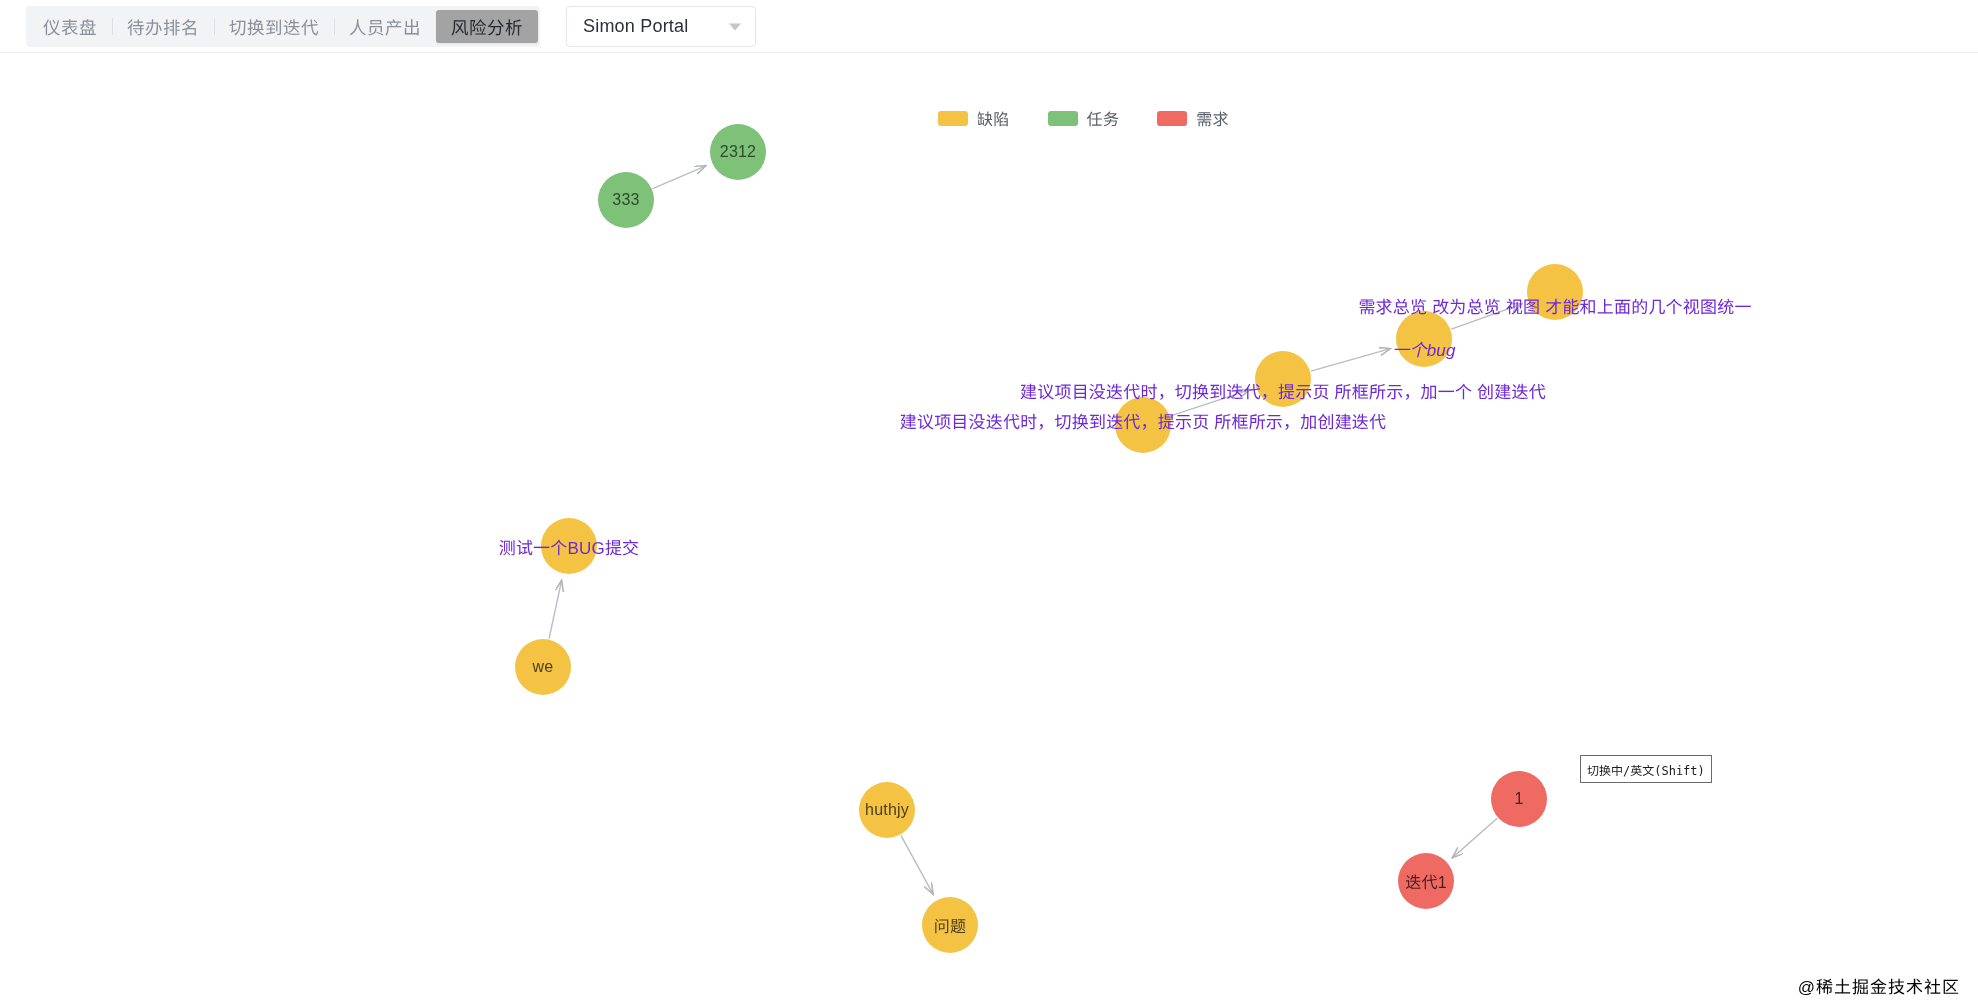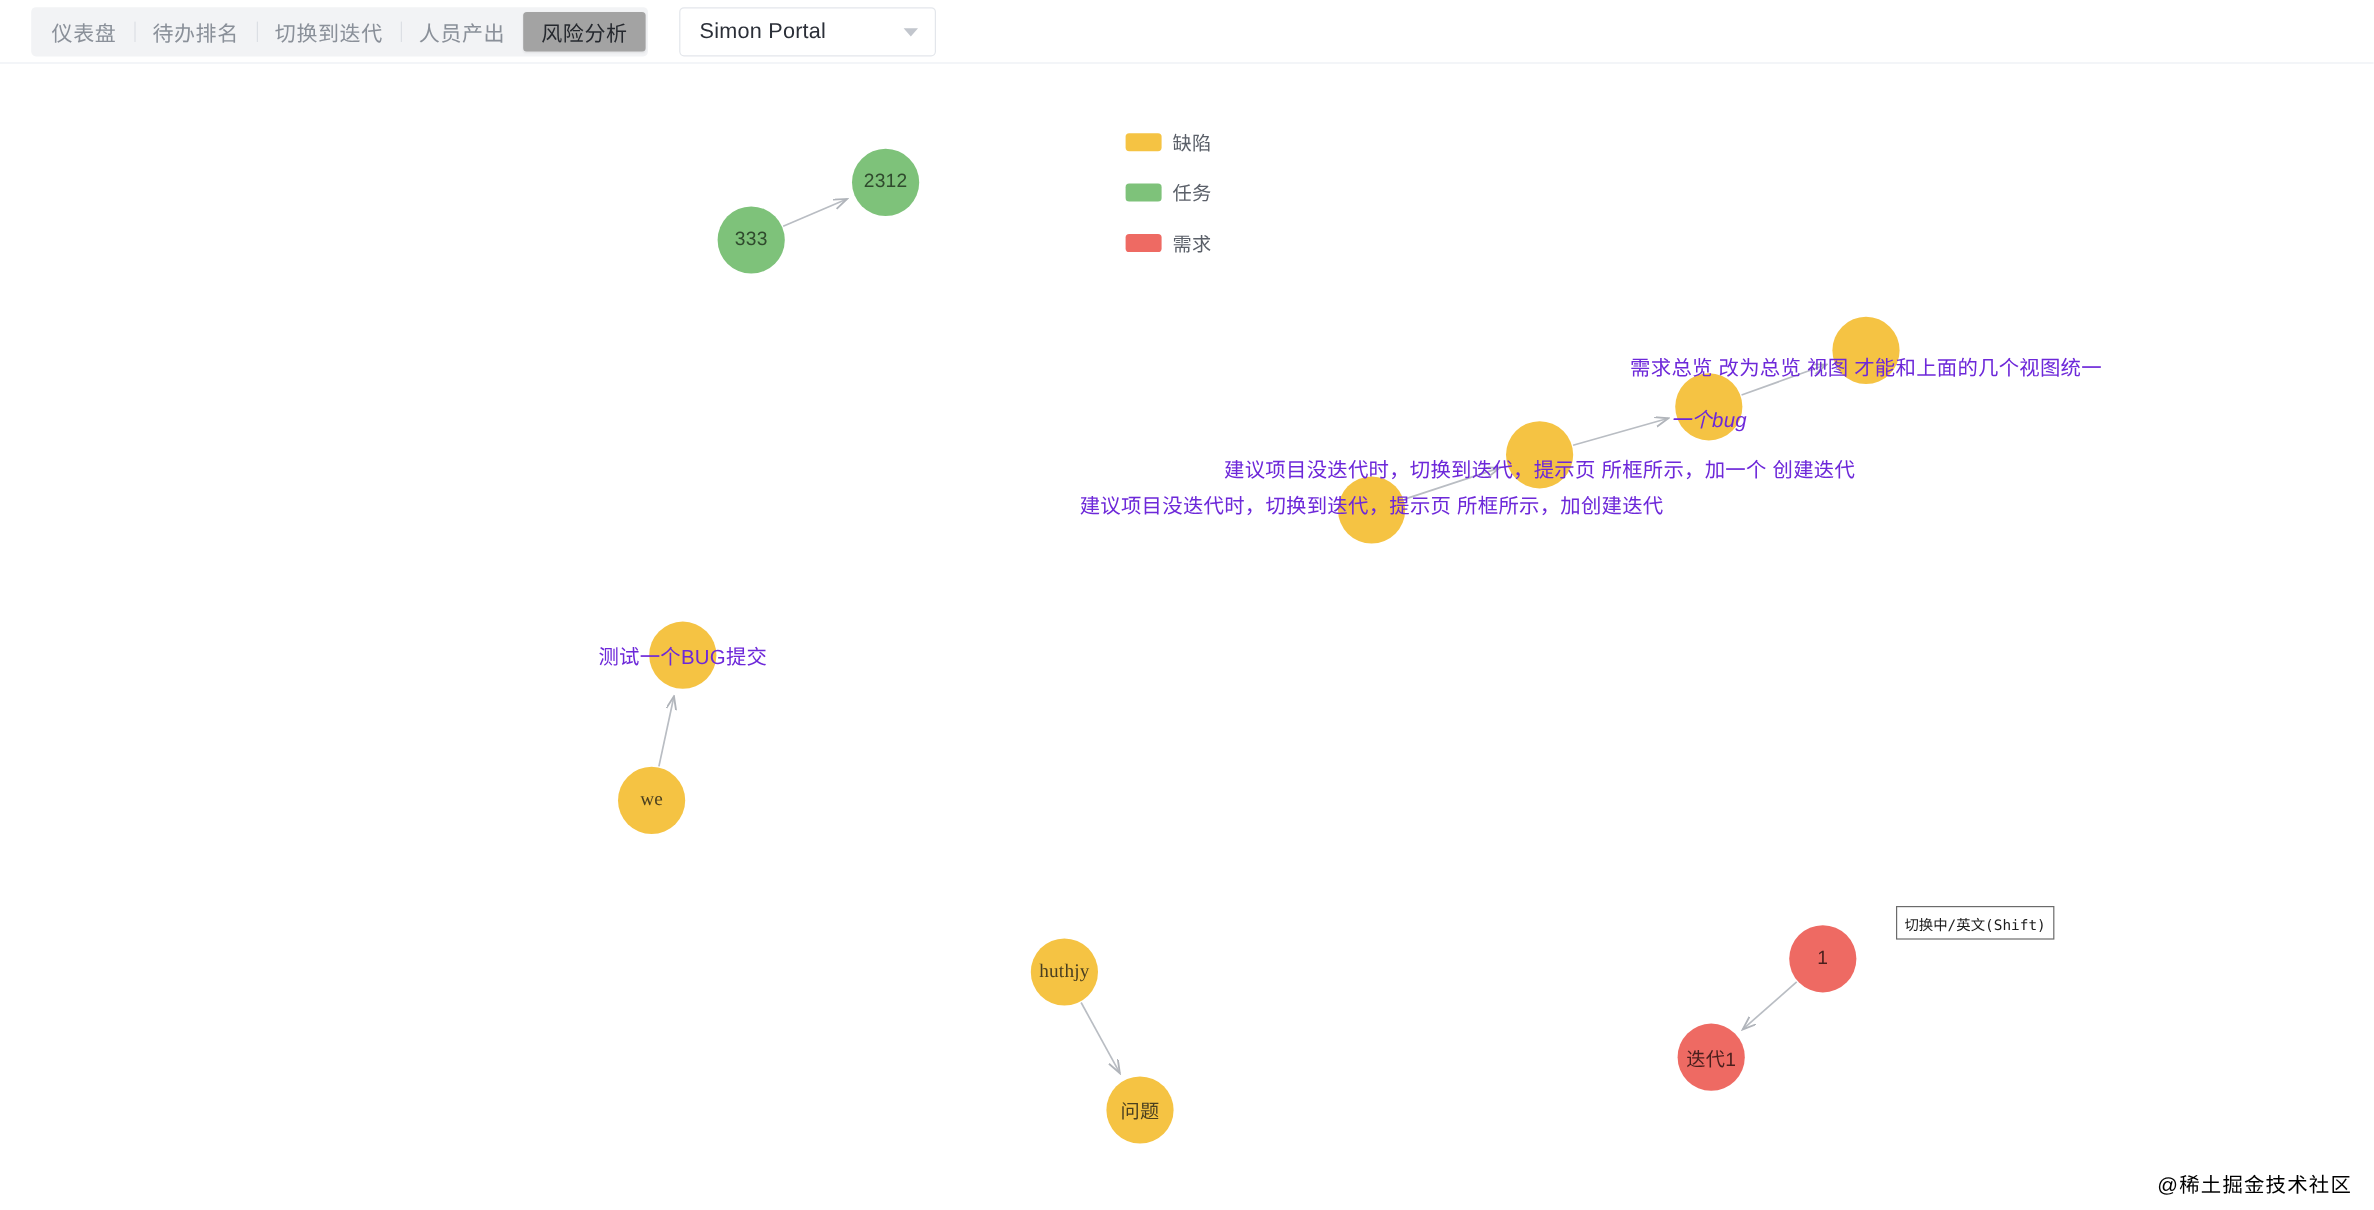--- a/index.html
+++ b/index.html
@@ -67,21 +67,21 @@
     color: #25282e;
     box-shadow: 0 1px 2px rgba(0,0,0,.07);
   }
   .tab.active::before,
   .tab.active + .tab::before { background: transparent; }
 
   #project-select {
     position: absolute;
     left: 566px;
     top: 6px;
-    width: 214px;
+    width: 190px;
     height: 41px;
     background: #ffffff;
     border: 1px solid #e3e6eb;
     border-radius: 4px;
     box-sizing: border-box;
     display: flex;
     align-items: center;
     cursor: pointer;
   }
   #project-select-value {
@@ -101,22 +101,21 @@
     border-top: 7px solid #c2c6cd;
   }
 
   
   #legend {
     position: absolute;
     left: 938px;
     top: 106px;
     display: flex;
     align-items: center;
-    gap: 18px;
-    flex-direction: column;
+    gap: 38px;
   }
   .legend-item { display: flex; align-items: center; }
   .legend-swatch {
     width: 30px; height: 15px;
     border-radius: 3px;
     margin-right: 9px;
   }
   .legend-label {
     font-size: 16px;
     color: #5b6069;
@@ -137,21 +136,21 @@
     transform: translate(-50%, -50%);
   }
   .node-text {
     font-size: 16px;
     color: #4a3f20;
     white-space: nowrap;
     pointer-events: none;
     letter-spacing: .2px;
   }
   .node.green  { background: #7ec27a; }
-  .node.yellow { background: #f5c343; font-family: Liberation Serif, serif; }
+  .node.yellow { background: #f5c343; }
   .node.red    { background: #ee6a63; }
   .node.green .node-text { color: #2f4a2d; }
   .node.red   .node-text { color: #4a1f1d; }
 
   
   .node-label {
     position: absolute;
     font-size: 17px;
     color: #6d28d9;
     white-space: nowrap;

